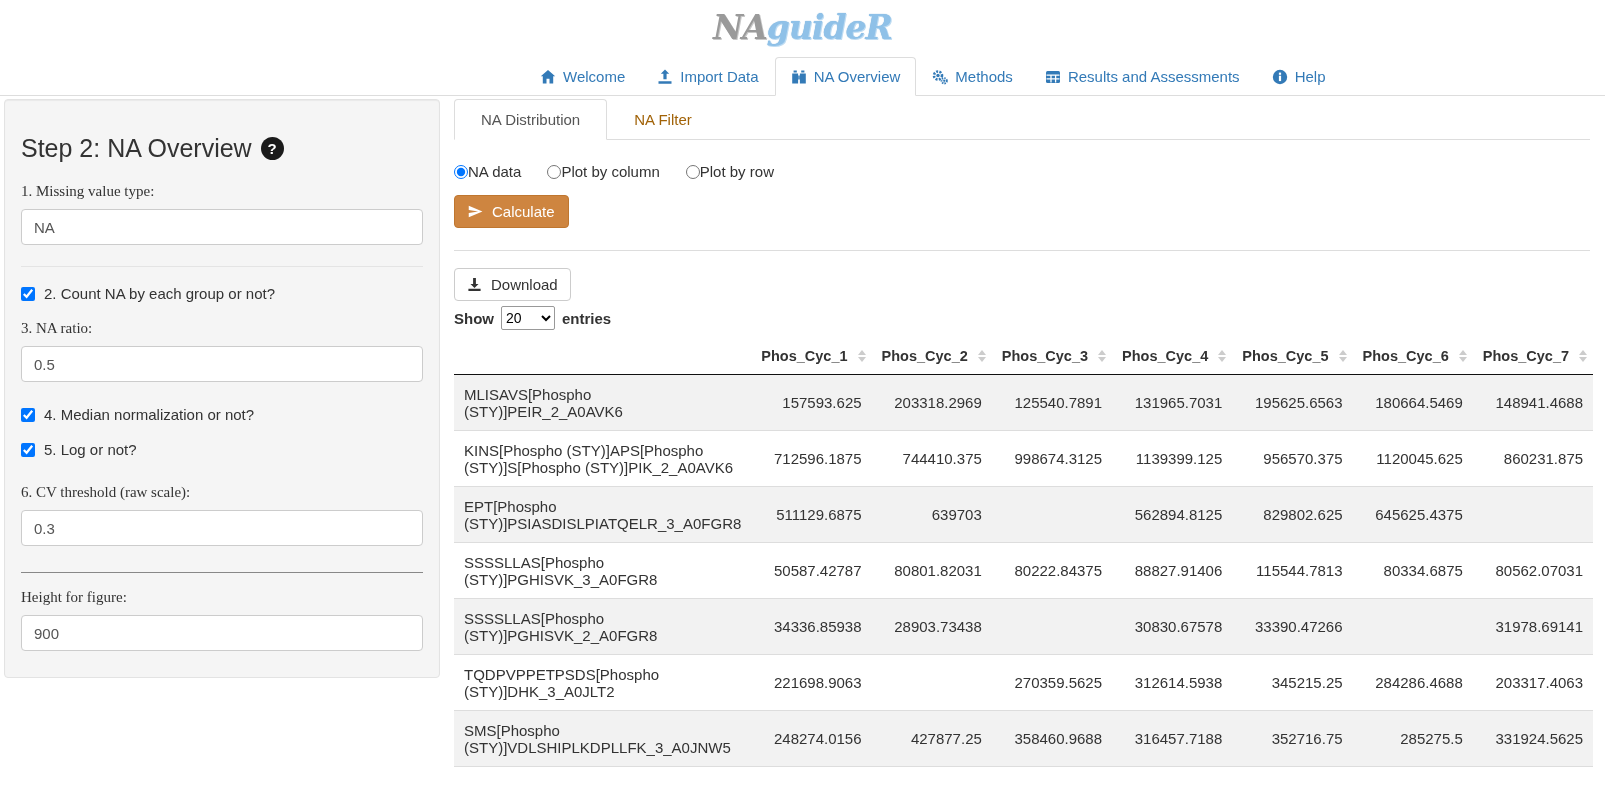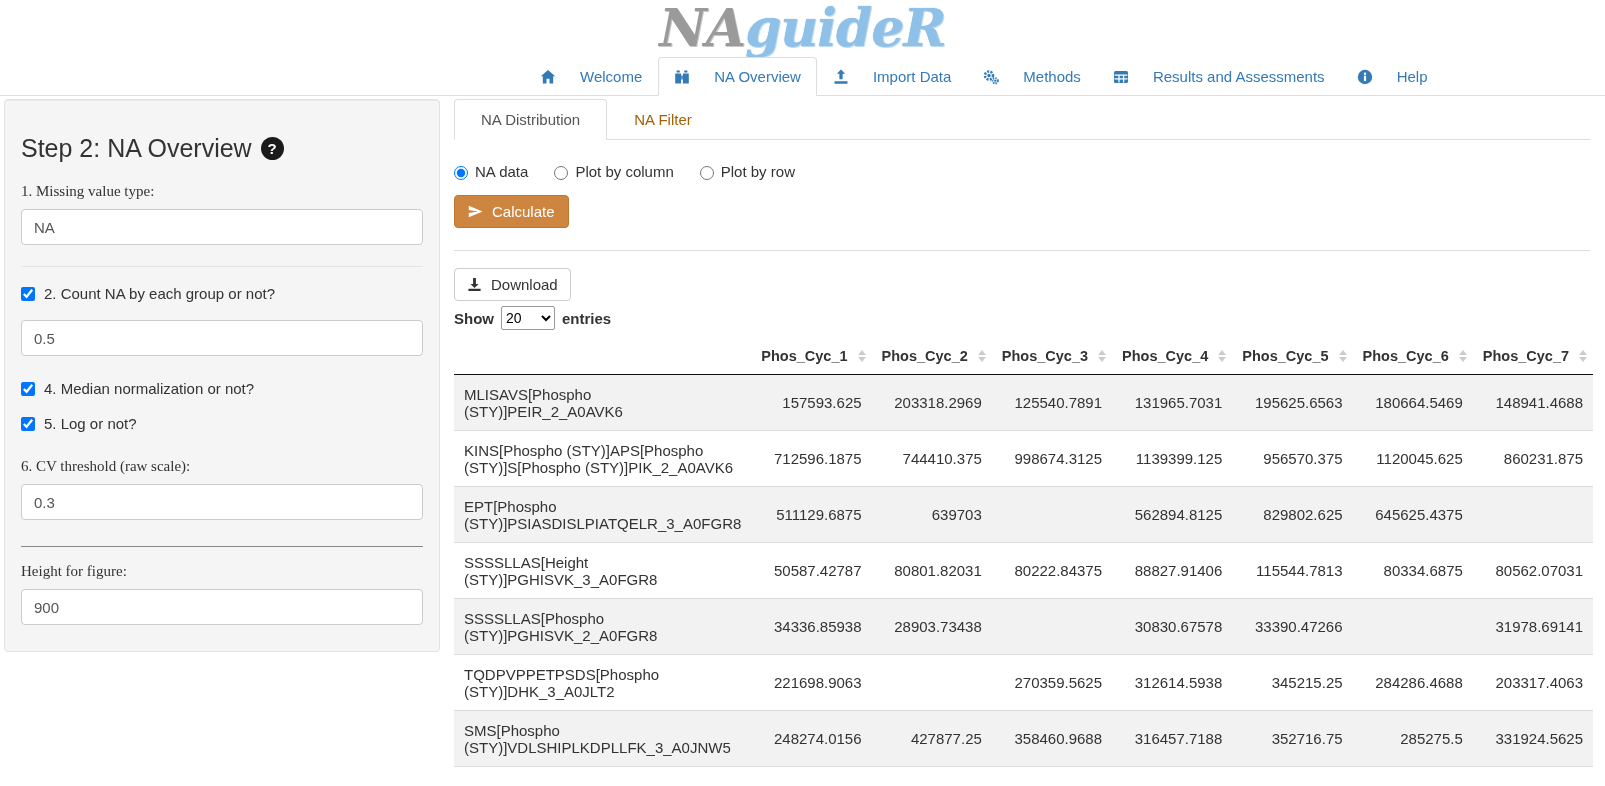--- a/index.html
+++ b/index.html
@@ -4,27 +4,27 @@
 <style>
   * { box-sizing: border-box; }
   html,body { margin:0; padding:0; }
   body {
     width:1605px; height:786px; overflow:hidden;
     background:#fff; color:#333;
     font-family:"Liberation Sans", sans-serif; font-size:14px;
   }
   
   .header { height:57px; text-align:center; padding-top:5px; }
-  .logo { display:inline-block; font-family:"DejaVu Serif", serif; font-style:italic; font-weight:bold; font-size:52px; line-height:46px; letter-spacing:-1px; }
+  .logo { display:inline-block; font-family:"DejaVu Serif", serif; font-style:italic; font-weight:bold; font-size:33px; line-height:46px; letter-spacing:-1px; }
   .logo-na { color:#9a9a9a; text-shadow:1px 1px 0 #c8c8c8; }
   .logo-guider { color:#8fc1e8; text-shadow:1px 1px 0 #bfdcf2, 0 0 1px #6ba3cf; }
   
   .main-tabs { border-bottom:1px solid #ddd; }
   .main-tabs ul { list-style:none; margin:0 0 0 524px; padding:0; display:flex; }
-  .tab-item { display:flex; align-items:center; gap:24px; padding:10px 15px; margin-bottom:-1px;
+  .tab-item { display:flex; align-items:center; gap:7px; padding:10px 15px; margin-bottom:-1px;
     color:#337ab7; font-size:15px; cursor:pointer; white-space:nowrap; border:1px solid transparent; border-radius:4px 4px 0 0; }
   .tab-item.active { background:#fff; border-color:#ddd; border-bottom-color:#fff; }
   .nicon { display:inline-flex; width:16px; height:16px; color:#337ab7; flex:none; }
   .nicon svg { width:16px; height:16px; }
   
   .content { display:flex; align-items:flex-start; padding:3px 15px 0 4px; }
   .sidebar { width:436px; flex:none; background:#f5f5f5; border:1px solid #e3e3e3; border-radius:4px;
     box-shadow:inset 0 1px 1px rgba(0,0,0,.05); padding:20px 16px 26px 16px; }
   .sidebar h2 { font-size:25px; font-weight:400; color:#333; margin:14px 0 20px 0; display:flex; align-items:center; gap:9px; }
   .qicon { display:inline-flex; width:23px; height:23px; border-radius:50%; background:#1b1b1b; color:#fff;
@@ -37,21 +37,21 @@
   .check-row { display:flex; align-items:center; gap:9px; font-size:15px; margin:18px 0; cursor:pointer; }
   .check-row input { width:14px; height:14px; margin:0; }
   
   .main { flex:1; margin-left:14px; min-width:0; }
   .sub-tabs { border-bottom:1px solid #ddd; }
   .sub-tabs ul { list-style:none; margin:0; padding:0; display:flex; }
   .subtab { padding:11px 26px; margin-bottom:-1px; color:#a16207; font-size:15px; cursor:pointer;
     border:1px solid transparent; border-radius:4px 4px 0 0; }
   .subtab.active { color:#555; background:#fff; border-color:#ddd; border-bottom-color:#fff; }
   .radio-row { display:flex; align-items:center; gap:26px; margin-top:23px; font-size:15px; }
-  .radio-opt { display:flex; align-items:flex-end; gap:7px; cursor:pointer; }
+  .radio-opt { display:flex; align-items:center; cursor:pointer; }
   .radio-opt input { margin:0; width:14px; height:14px; }
   .btn-calculate { display:inline-flex; align-items:center; gap:8px; margin-top:15px; padding:7px 13px;
     background:#ce8540; border:1px solid #bf762f; border-radius:4px; color:#fff; font-size:15px;
     font-family:"Liberation Sans", sans-serif; cursor:pointer; }
   .btn-calculate svg { width:15px; height:15px; }
   .main-divider { border:0; border-top:1px solid #ddd; margin:22px 0 17px 0; }
   .btn-download { display:inline-flex; align-items:center; gap:8px; padding:7px 12px; background:#fff;
     border:1px solid #ccc; border-radius:4px; color:#333; font-size:15px; font-family:"Liberation Sans", sans-serif; cursor:pointer; }
   .btn-download svg { width:15px; height:15px; }
   .length-row { display:flex; align-items:center; gap:7px; font-size:15px; font-weight:700; margin:5px 0 8px 0; }
@@ -84,35 +84,35 @@
   <nav class="main-tabs">
     <ul>
       <li class="tab-item">
         <span class="nicon">
           <svg viewBox="0 0 16 16">
               <path fill="currentColor" d="M8 1l7.2 6.2h-2v7.3h-3.7V9.8H6.5v4.7H2.8V7.2h-2z"></path>
             </svg>
         </span>
         <span>Welcome</span>
       </li>
+      <li class="tab-item">
+        <span class="nicon">
+          <svg viewBox="0 0 16 16">
+              <path fill="currentColor" d="M8 0.5l4.2 4.3H9.6v5.4H6.4V4.8H3.8zM1.5 12.2h13v2.6h-13z"></path>
+            </svg>
+        </span>
+        <span>Import Data</span>
+      </li>
       <li class="tab-item active">
         <span class="nicon">
           <svg viewBox="0 0 16 16">
               <path fill="currentColor" d="M2.6 1.5h3.2v2H2.6zM10.2 1.5h3.2v2h-3.2zM1.2 4.5h5.9v10H1.2zM8.9 4.5h5.9v10H8.9zM7.3 6.5h1.4v4H7.3z"></path>
             </svg>
         </span>
         <span>NA Overview</span>
-      </li>
-      <li class="tab-item">
-        <span class="nicon">
-          <svg viewBox="0 0 16 16">
-              <path fill="currentColor" d="M8 0.5l4.2 4.3H9.6v5.4H6.4V4.8H3.8zM1.5 12.2h13v2.6h-13z"></path>
-            </svg>
-        </span>
-        <span>Import Data</span>
       </li>
       <li class="tab-item">
         <span class="nicon">
           <svg viewBox="0 0 16 16">
             <circle cx="6" cy="6.5" r="4" fill="none" stroke="currentColor" stroke-width="2.6" stroke-dasharray="2 1.3"></circle>
             <circle cx="6" cy="6.5" r="1.7" fill="currentColor"></circle>
             <circle cx="12.2" cy="11.8" r="2.6" fill="none" stroke="currentColor" stroke-width="2" stroke-dasharray="1.4 1"></circle>
             <circle cx="12.2" cy="11.8" r="1.1" fill="currentColor"></circle>
           </svg>
         </span>
@@ -151,20 +151,21 @@
       <label class="ctl-label">1. Missing value type:</label>
       <input class="text-input" type="text" value="NA" style="">
 
       <hr class="hr-light">
 
       <label class="check-row">
         <input type="checkbox" checked="" style="">
         <span>2. Count NA by each group or not?</span>
       </label>
 
+      <label class="ctl-label">3. NA ratio:</label>
       <input class="text-input" type="text" value="0.5" style="">
 
       <label class="check-row" style="margin-top:24px">
         <input type="checkbox" checked="" style="">
         <span>4. Median normalization or not?</span>
       </label>
 
       <label class="check-row">
         <input type="checkbox" checked="" style="">
         <span>5. Log or not?</span>
@@ -298,21 +299,21 @@
               <td>511129.6875</td>
               <td>639703</td>
               <td></td>
               <td>562894.8125</td>
               <td>829802.625</td>
               <td>645625.4375</td>
               <td></td>
             </tr>
 
             <tr>
-              <td class="name-cell">SSSSLLAS[Height (STY)]PGHISVK_3_A0FGR8</td>
+              <td class="name-cell">SSSSLLAS[Phospho (STY)]PGHISVK_3_A0FGR8</td>
               <td>50587.42787</td>
               <td>80801.82031</td>
               <td>80222.84375</td>
               <td>88827.91406</td>
               <td>115544.7813</td>
               <td>80334.6875</td>
               <td>80562.07031</td>
             </tr>
 
             <tr>

